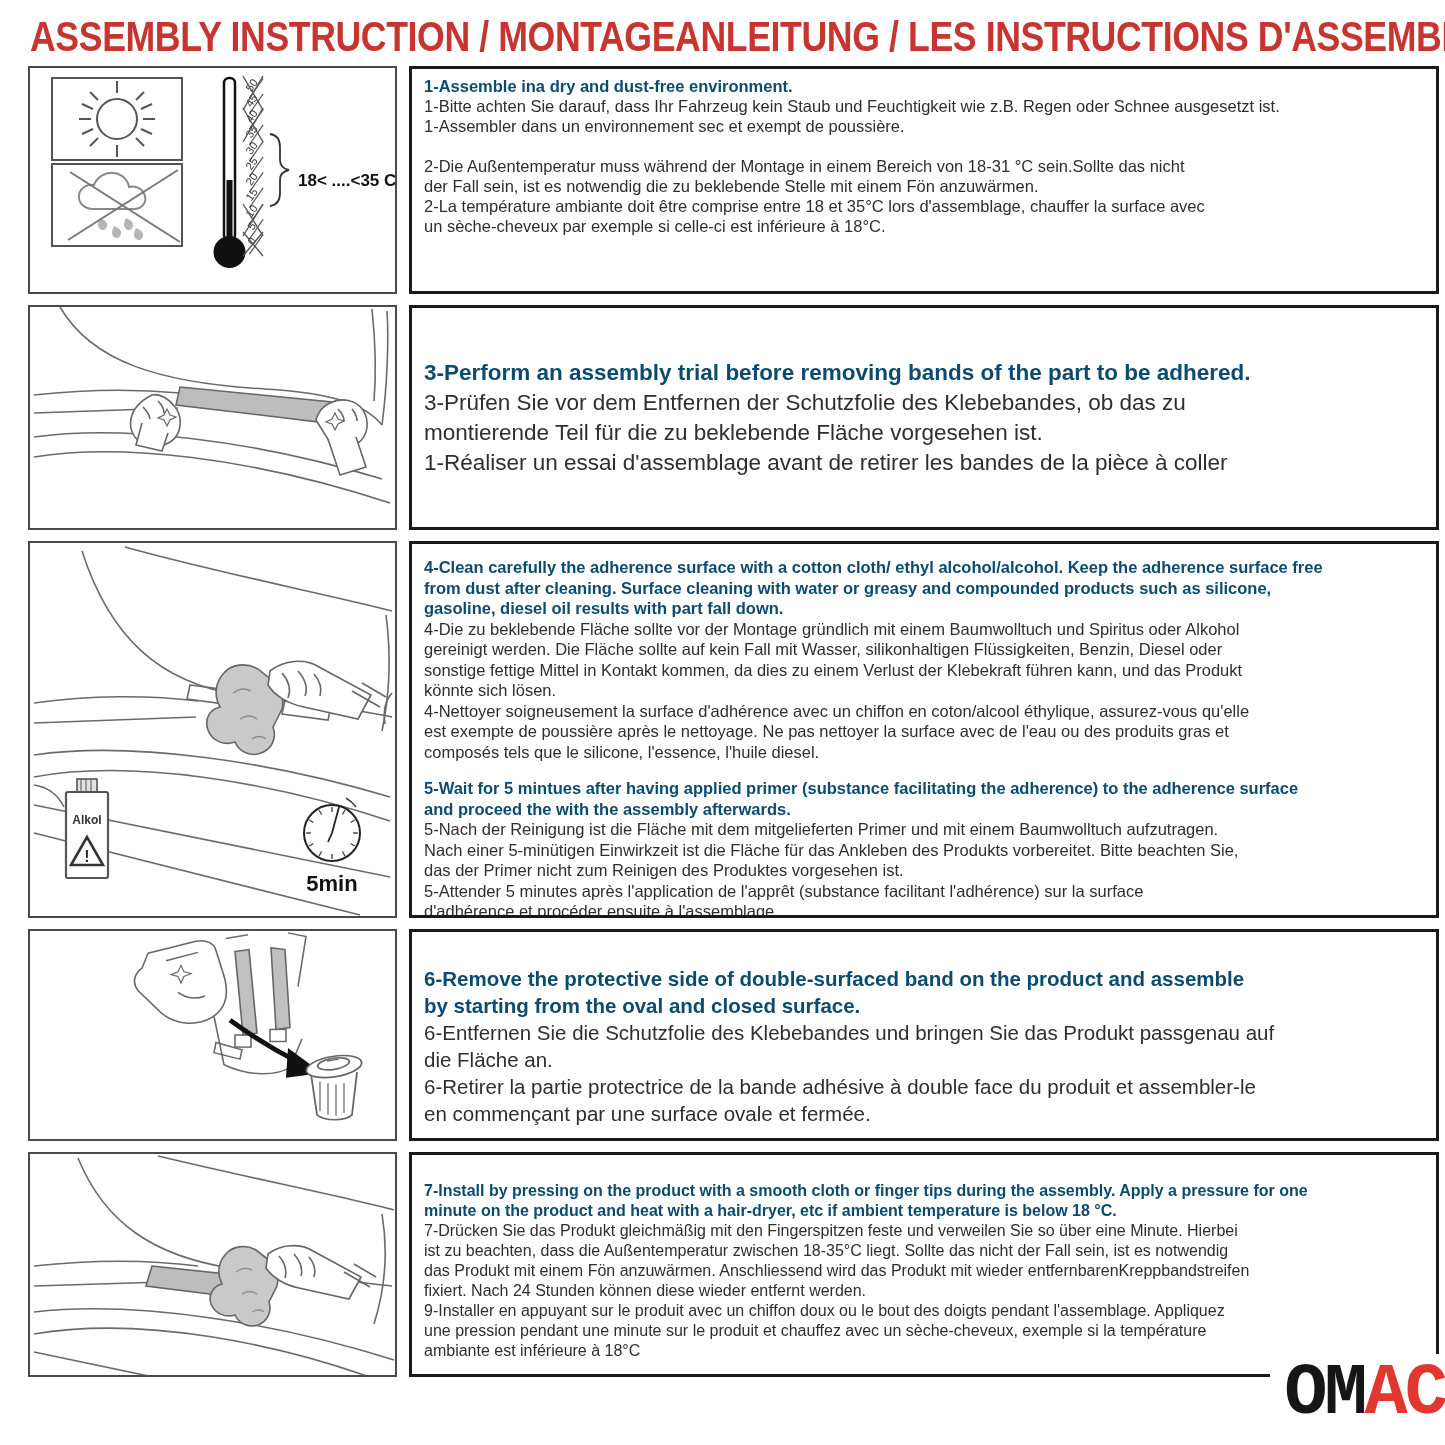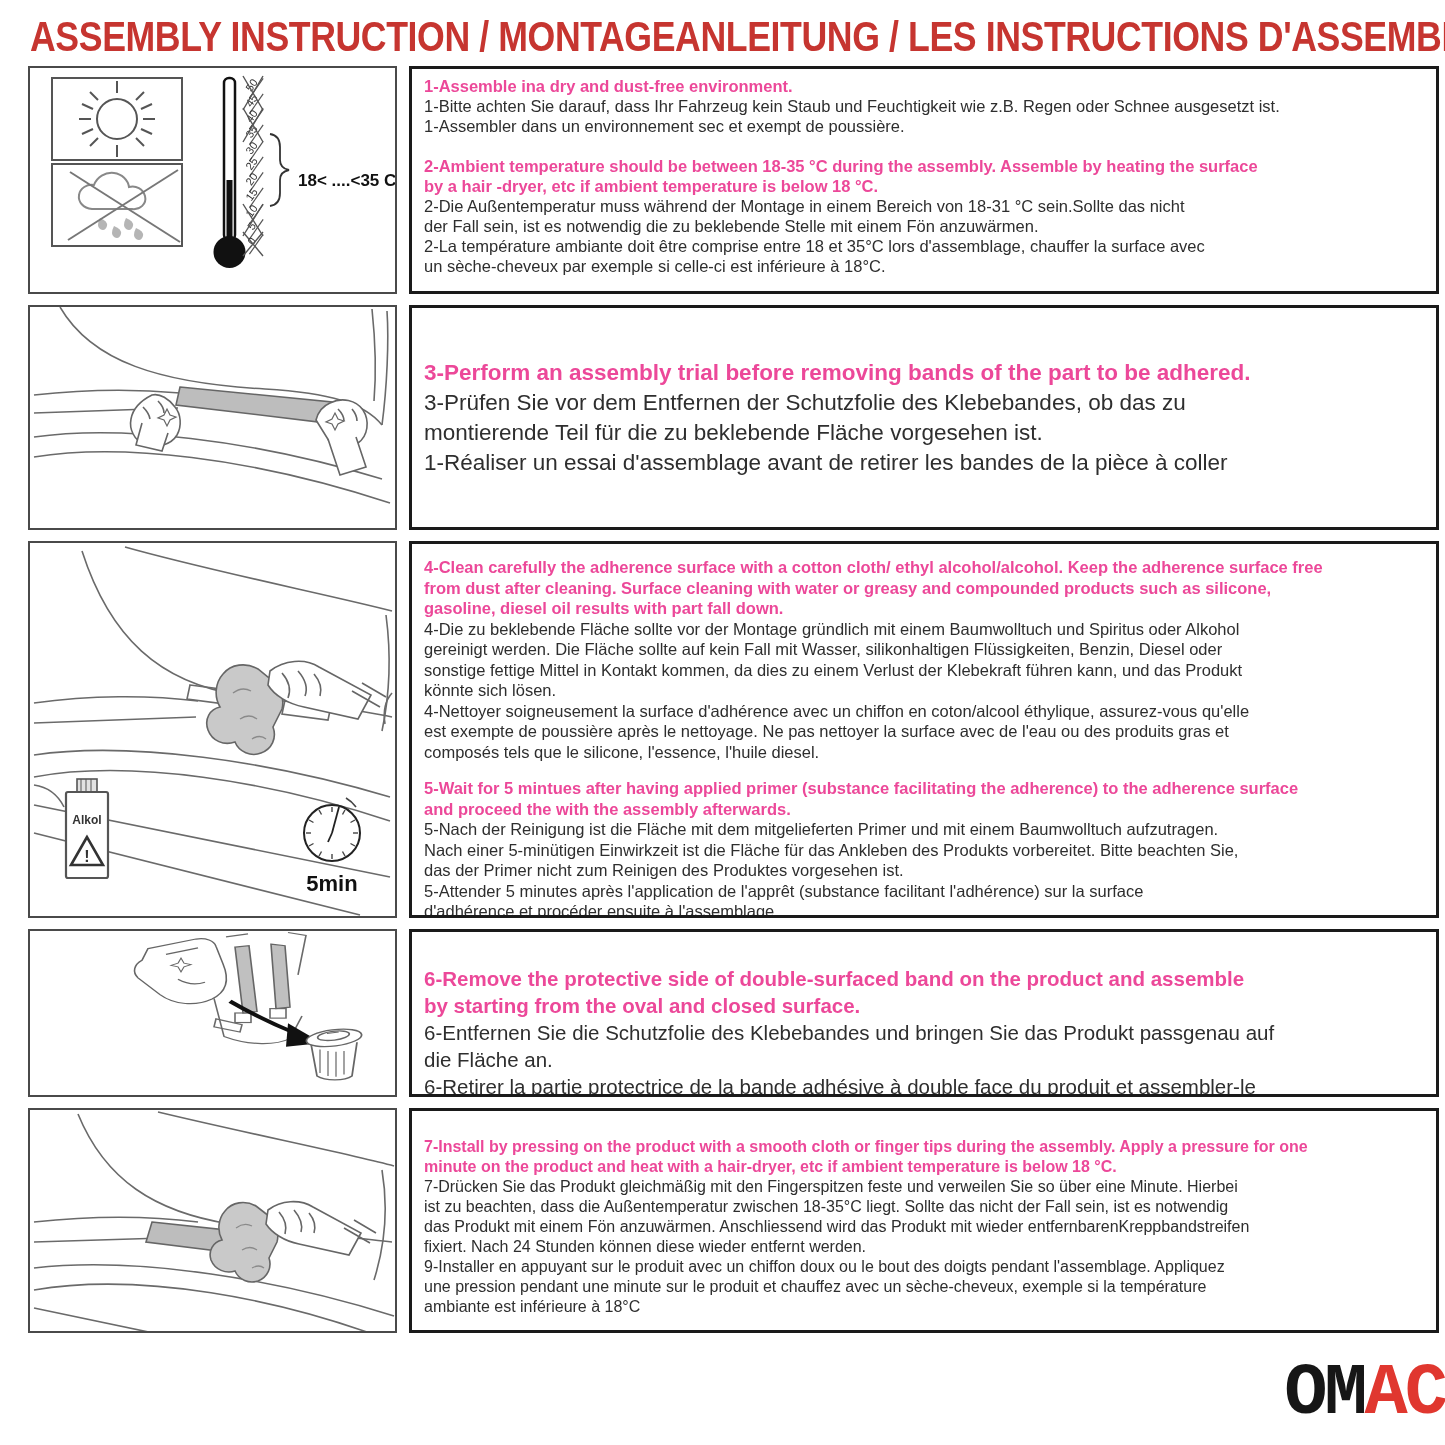--- a/index.html
+++ b/index.html
@@ -8,24 +8,24 @@
   
   #title{margin:13px 0 0 30px;height:53px;line-height:48px;white-space:nowrap;
          font-size:42px;font-weight:bold;letter-spacing:-0.5px;color:#C63530;
          transform:scaleX(0.85);transform-origin:left center;}
   
   .row{display:flex;gap:12px;margin:0 6px 11px 28px;}
   .fig{width:369px;flex:none;border:2px solid #4a4a4a;background:#fff;box-sizing:border-box;}
   .fig svg{display:block;width:100%;height:100%;}
   .txt{flex:1;border:3px solid #1a1a1a;background:#fff;box-sizing:border-box;
        padding:7px 16px 0 12px;overflow:hidden;}
-  .r1{height:228px;} .r2{height:225px;} .r3{height:377px;} .r4{height:168px;} .r5{height:225px;}
+  .r1{height:228px;} .r2{height:225px;} .r3{height:377px;} .r4{height:212px;} .r5{height:225px;}
   .r2 .txt{padding-top:50px;} .r3 .txt{padding-top:13px;} .r4 .txt{padding-top:33px;} .r5 .txt{padding-top:26px;}
   p.line{margin:0;white-space:pre-line;color:#2e2e2e;}
-  p.en{font-weight:bold;color:#ec4899;}
+  p.en{font-weight:bold;color:#0c4a6e;}
   .r1 p.line{font-size:16.5px;line-height:20px;}
   .r2 p.line{font-size:22.5px;line-height:30px;}
   .r3 p.line{font-size:16.5px;line-height:20.5px;}
   .r4 p.line{font-size:20.5px;line-height:27px;}
   .r5 p.line{font-size:16px;line-height:20px;}
   .item + .item{margin-top:20px;}
   .r3 .item + .item{margin-top:16px;}
   
   #logo{position:absolute;right:0;top:1354px;background:#fff;padding:4px 0 6px 14px;
         font-family:Liberation Mono, monospace;font-weight:bold;font-size:72px;line-height:1;
@@ -131,22 +131,20 @@
         </g>
       </svg>
     </div>
     <div class="txt">
       <div class="item">
         <p class="line en">1-Assemble ina dry and dust-free environment.</p>
         <p class="line de">1-Bitte achten Sie darauf, dass Ihr Fahrzeug kein Staub und Feuchtigkeit wie z.B. Regen oder Schnee ausgesetzt ist.</p>
         <p class="line fr">1-Assembler dans un environnement sec et exempt de poussière.</p>
       </div>
       <div class="item">
-        <p class="line en">2-Ambient temperature should be between 18-35 °C  during the assembly. Assemble by heating the surface
-by a hair -dryer, etc if ambient temperature is below 18 °C.</p>
         <p class="line de">2-Die Außentemperatur muss während der Montage in einem Bereich von 18-31 °C  sein.Sollte das nicht
 der Fall sein, ist es notwendig die zu beklebende Stelle mit einem Fön anzuwärmen.</p>
         <p class="line fr">2-La température ambiante doit être comprise entre 18 et 35°C lors d'assemblage, chauffer la surface avec
 un sèche-cheveux par exemple si celle-ci est inférieure à 18°C.</p>
       </div>
     </div>
   </div>
 
   <div class="row r2">
     <div class="fig">

